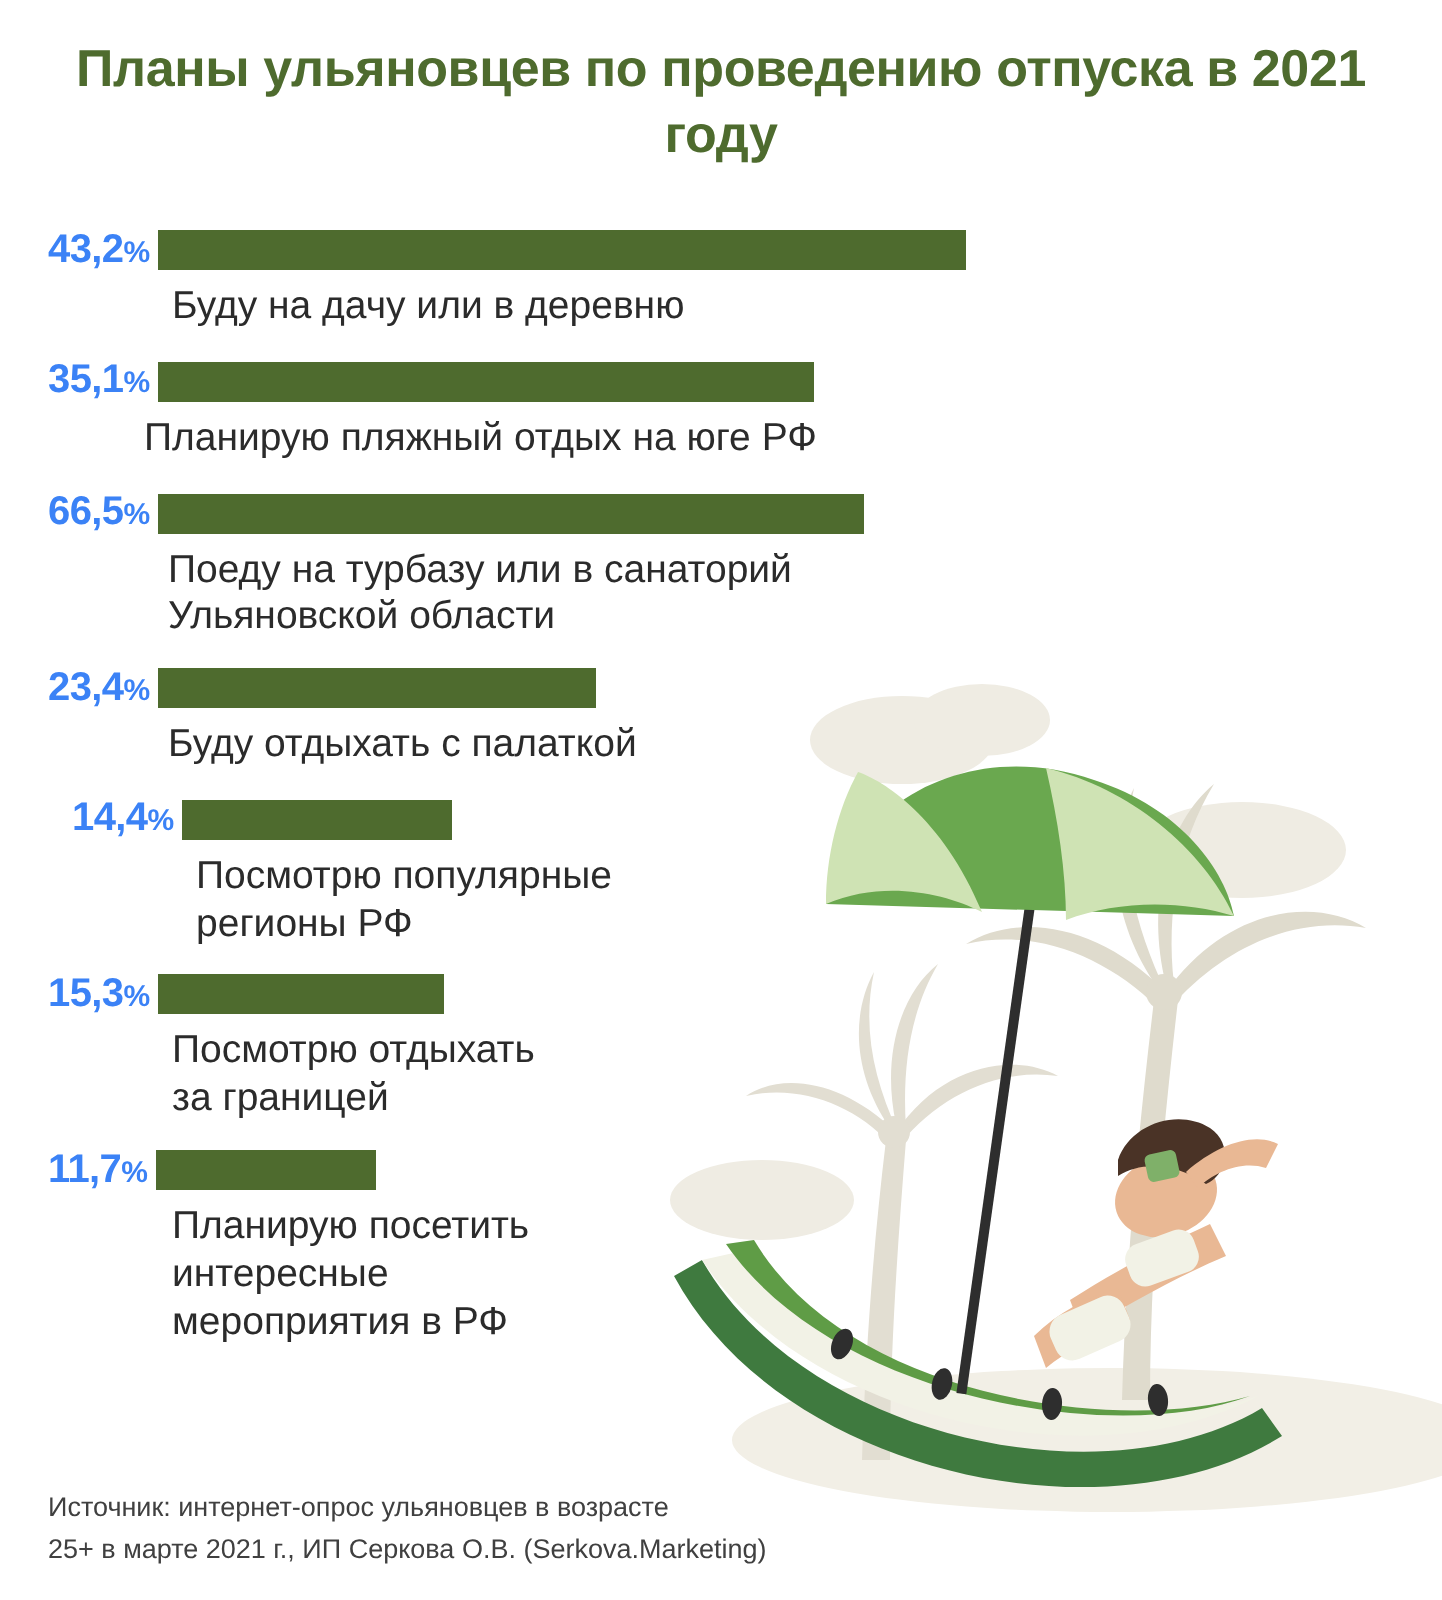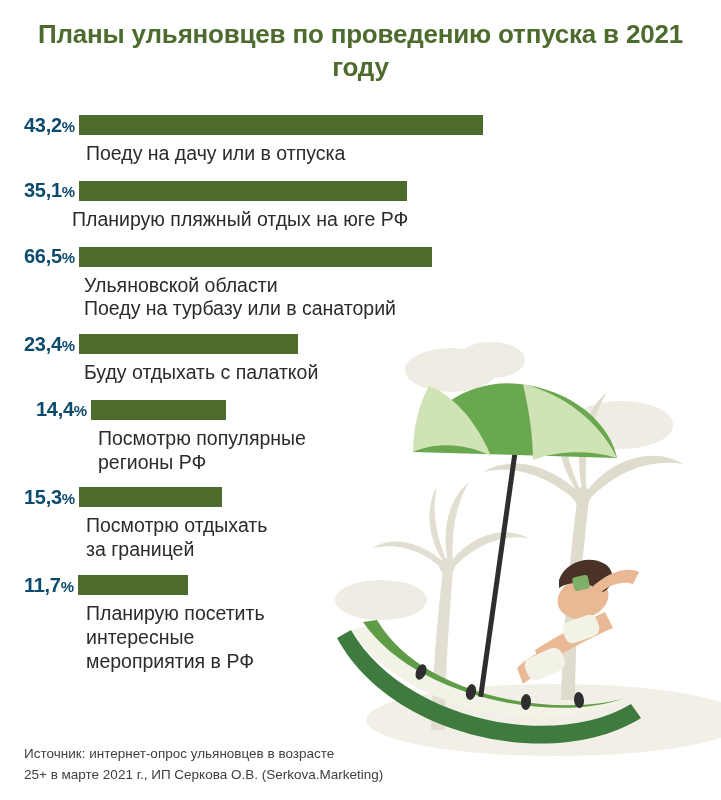--- a/index.html
+++ b/index.html
@@ -59,21 +59,21 @@
     position: relative;
     padding-left: 24px;
     box-sizing: border-box;
   }
   .bar-line {
     display: flex;
     align-items: center;
     height: 26px;
   }
   .value {
-    color: #0c4a6e;
+    color: #3b82f6;
     font-size: 20px;
     font-weight: bold;
     white-space: nowrap;
     letter-spacing: -0.3px;
   }
   .value .pct {
     font-size: 15px;
     font-weight: bold;
   }
   .bar {
@@ -170,39 +170,39 @@
 
   <div class="title">Планы ульяновцев по проведению отпуска в 2021 году</div>
 
   <div class="chart">
 
     <div class="row" style="margin-bottom:12px;">
       <div class="bar-line">
         <span class="value"><span>43,2</span><span class="pct">%</span></span>
         <div class="bar" style="width:404px;"></div>
       </div>
-      <div class="label"><span>Поеду на дачу или в отпуска</span></div>
+      <div class="label"><span>Буду на дачу или в деревню</span></div>
     </div>
 
     <div class="row" style="margin-bottom:12px;">
       <div class="bar-line">
         <span class="value"><span>35,1</span><span class="pct">%</span></span>
         <div class="bar" style="width:328px;"></div>
       </div>
       <div class="label" style="margin-left:48px;"><span>Планирую пляжный отдых на юге РФ</span></div>
     </div>
 
     <div class="row" style="margin-bottom:10px;">
       <div class="bar-line">
         <span class="value"><span>66,5</span><span class="pct">%</span></span>
         <div class="bar" style="width:353px;"></div>
       </div>
       <div class="label" style="margin-left:60px;">
+        <div>Поеду на турбазу или в санаторий</div>
         <div>Ульяновской области</div>
-        <div>Поеду на турбазу или в санаторий</div>
       </div>
     </div>
 
     <div class="row" style="margin-bottom:12px;">
       <div class="bar-line">
         <span class="value"><span>23,4</span><span class="pct">%</span></span>
         <div class="bar" style="width:219px;"></div>
       </div>
       <div class="label" style="margin-left:60px;"><span>Буду отдыхать с палаткой</span></div>
     </div>

